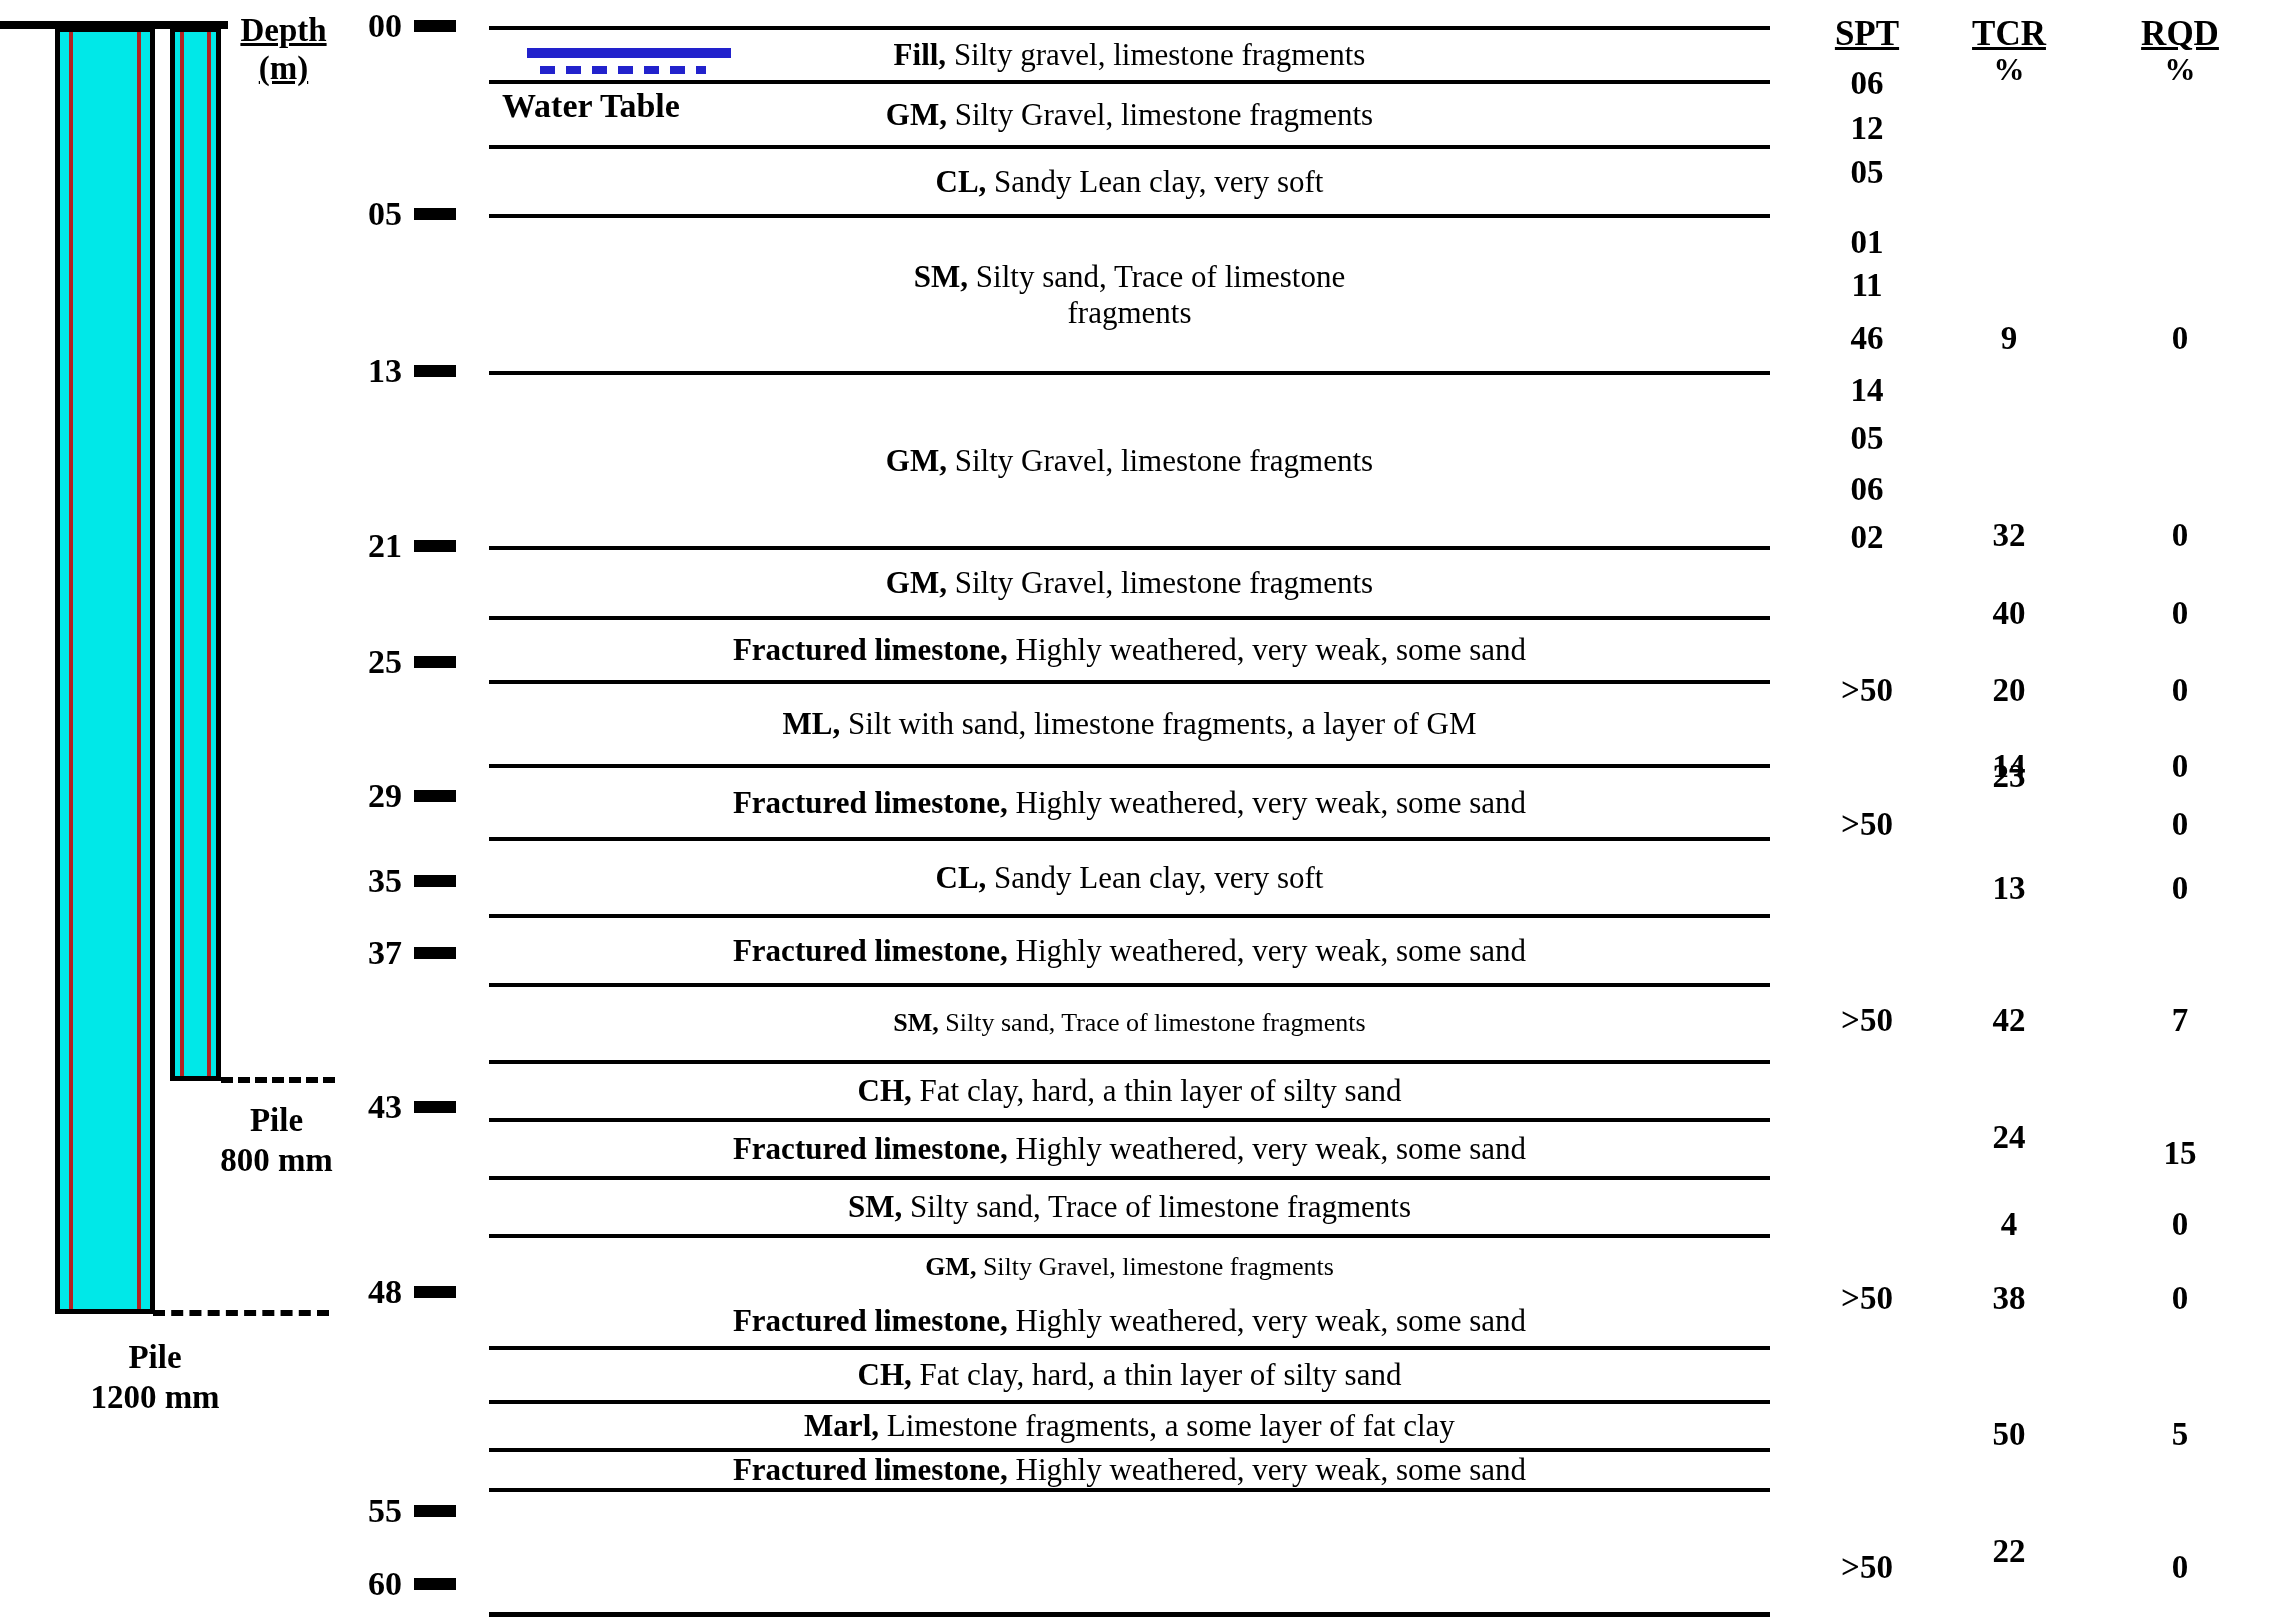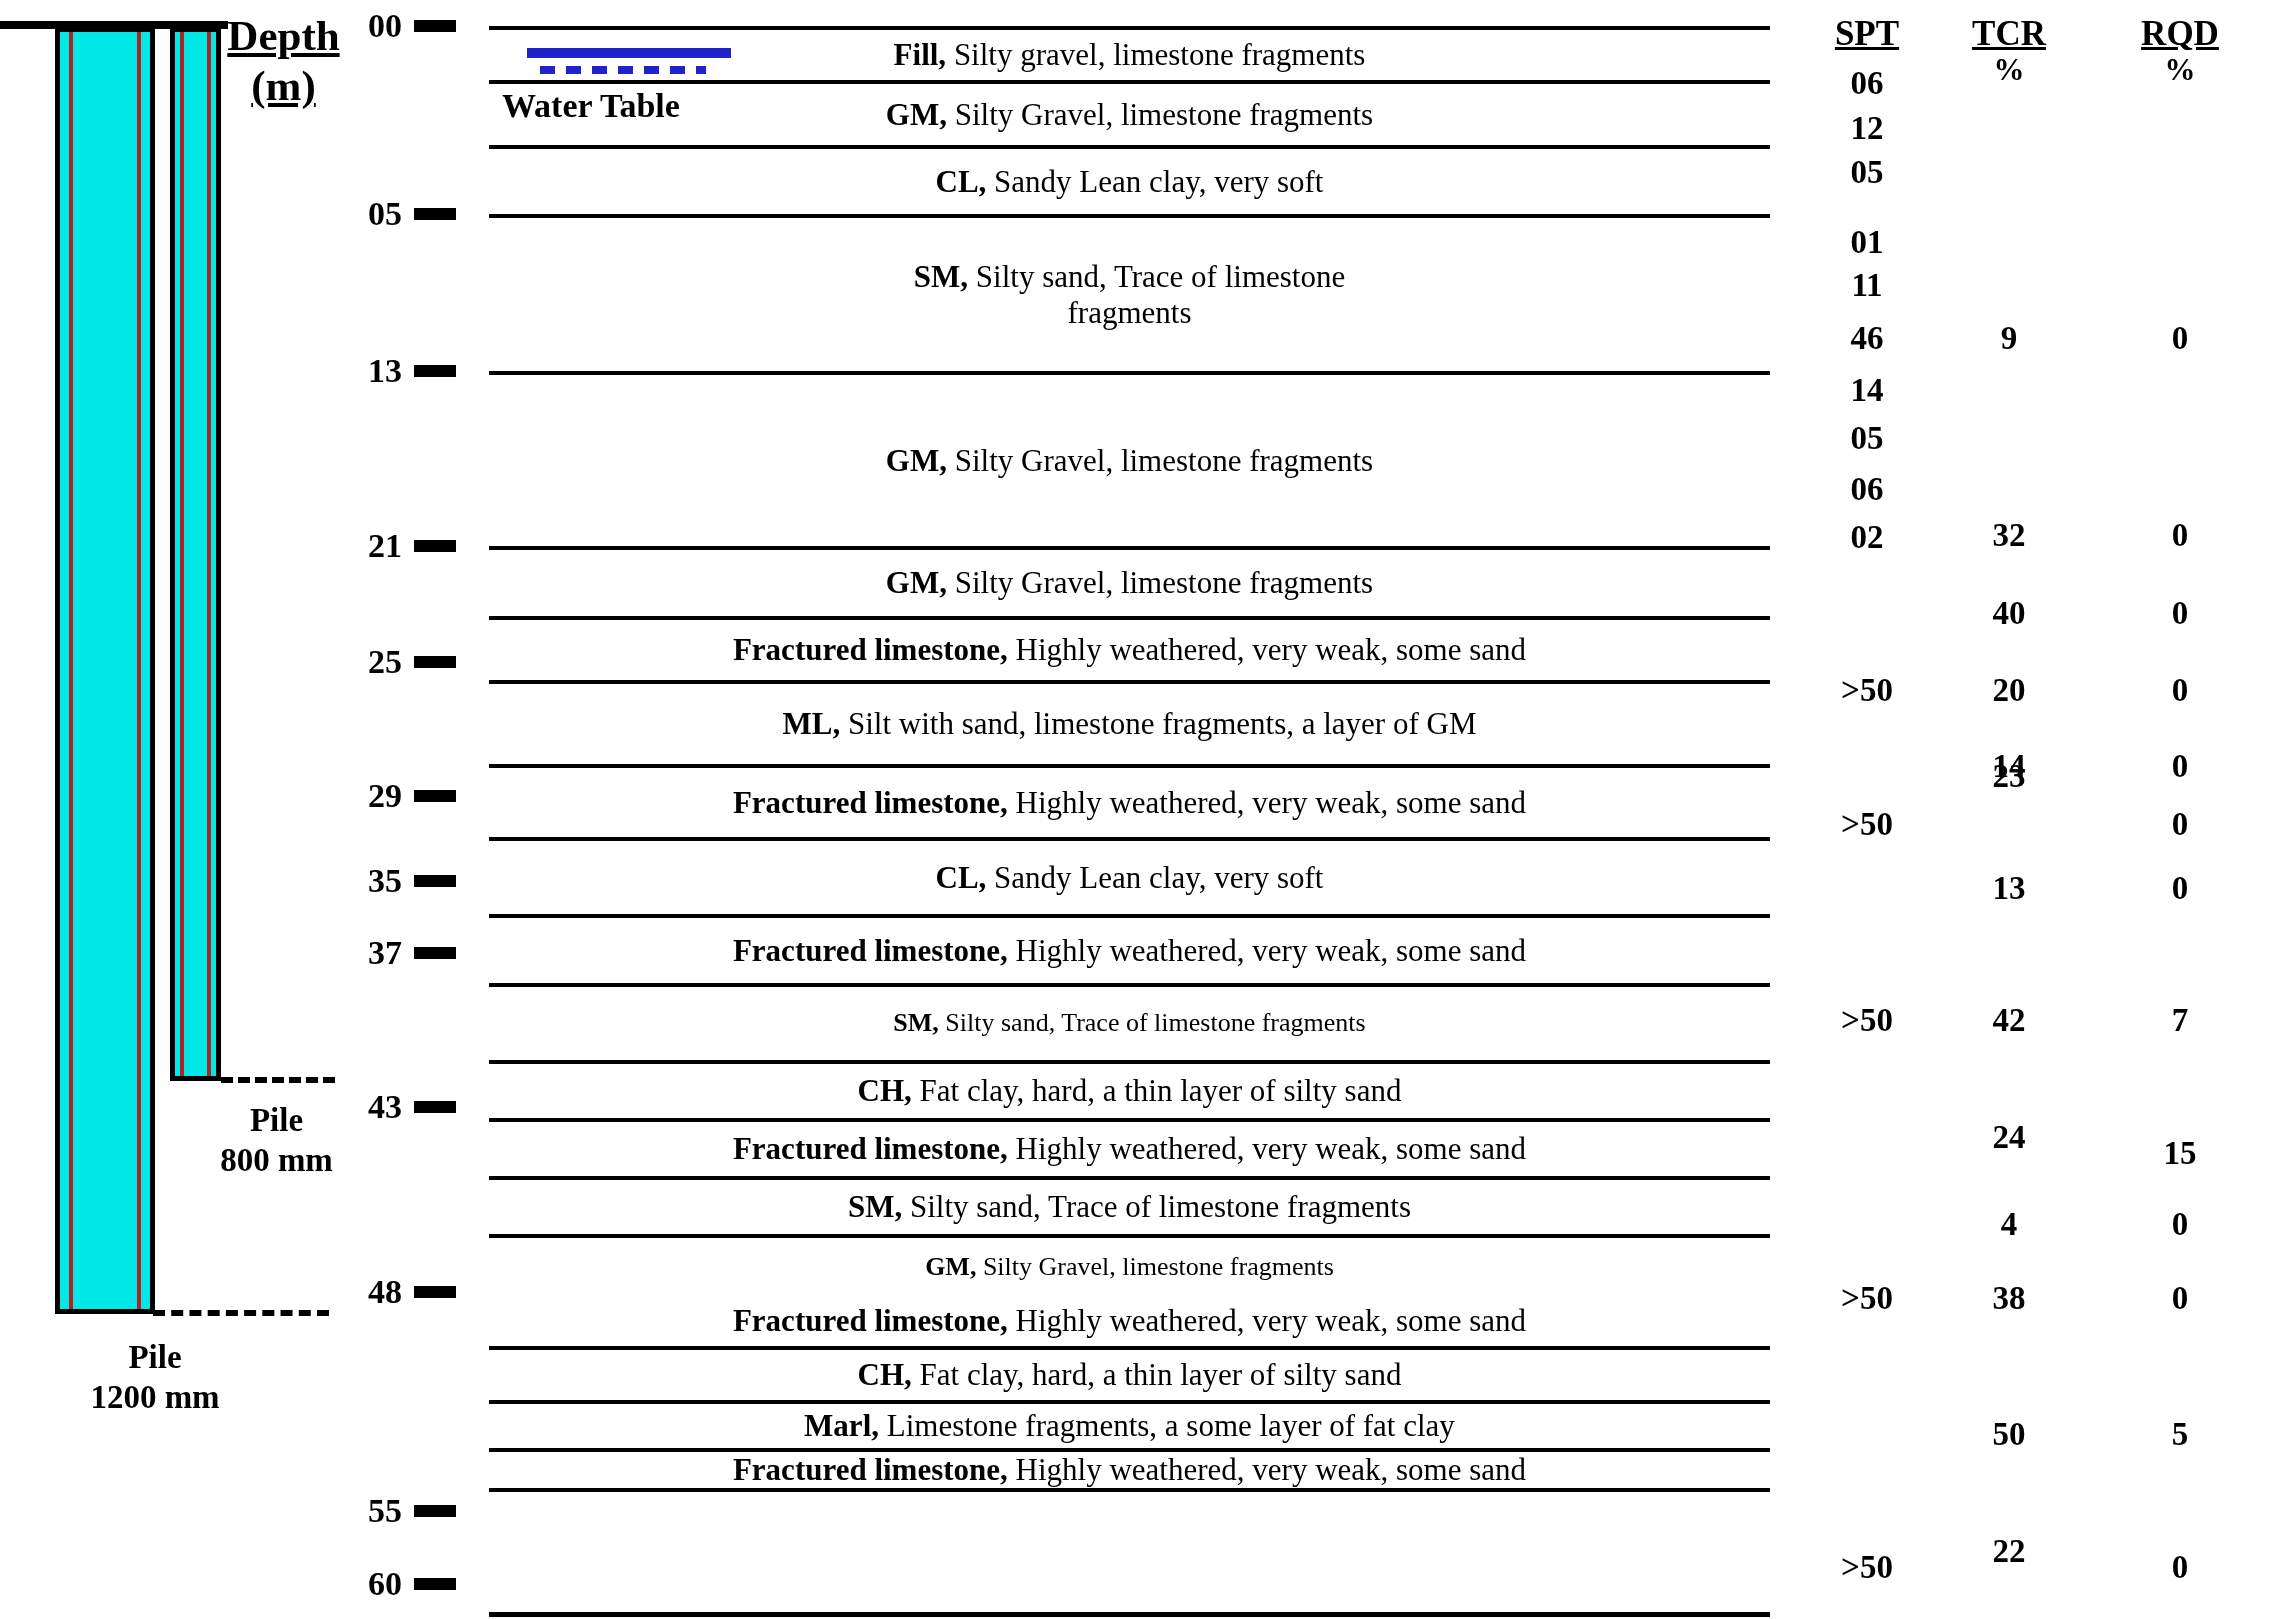--- a/index.html
+++ b/index.html
@@ -26,21 +26,21 @@
   .pile-cutoff { position:absolute; border-top:6.4px dashed #000; }
   #cutoff-small { left:221px; top:1077px; width:114px; }
   #cutoff-large { left:153px; top:1310px; width:176px; }
 
   .pile-label { position:absolute; text-align:center; font-weight:bold; font-size:33px; line-height:1.2; }
   #pile-small-label { left:217px; top:1101px; width:119px; }
   #pile-large-label { left:71px; top:1338px; width:168px; }
 
   
   #depth-header { position:absolute; left:222px; top:10.5px; width:123px; text-align:center;
-                  font-weight:bold; font-size:43px; line-height:1.18; }
+                  font-weight:bold; font-size:33px; line-height:1.18; }
   #depth-header div { text-decoration:underline; }
   .tick { position:absolute; left:323px; transform:translateY(-50%); display:flex; align-items:center; }
   .tick-label { width:79px; text-align:right; font-weight:bold; font-size:34px; }
   .tick-dash { margin-left:11.6px; width:42px; height:11.6px; background:#000; }
 
   
   #soil-column { position:absolute; left:489px; top:26px; width:1281px; border-top:4.1px solid #000; }
   .layer { border-bottom:4.1px solid #000; display:flex; flex-direction:column; justify-content:center;
            text-align:center; font-size:31px; line-height:1.16; }
   .layer.noline { border-bottom:none; }

